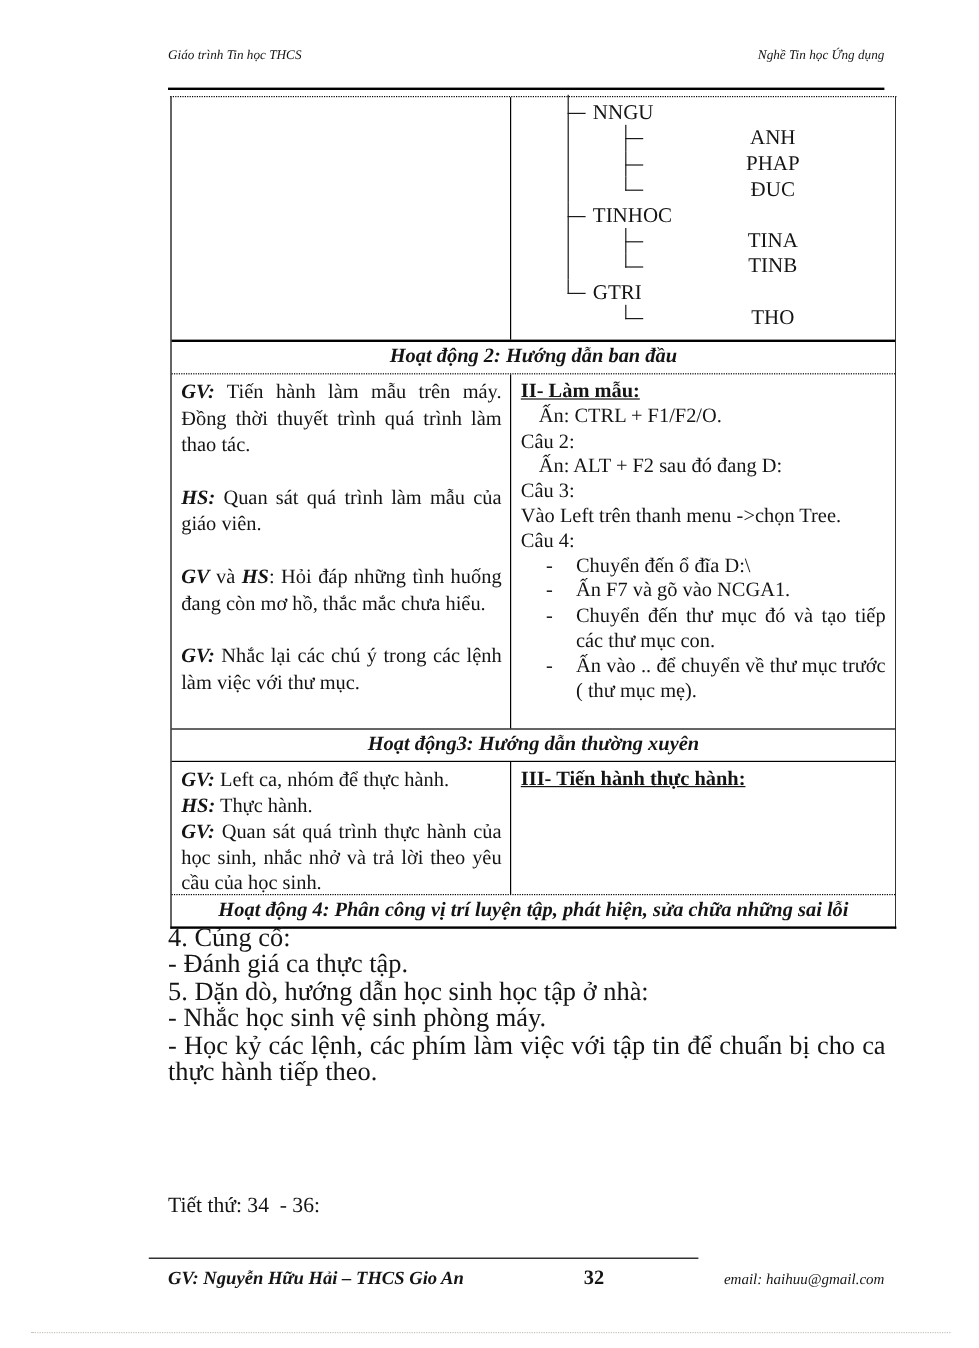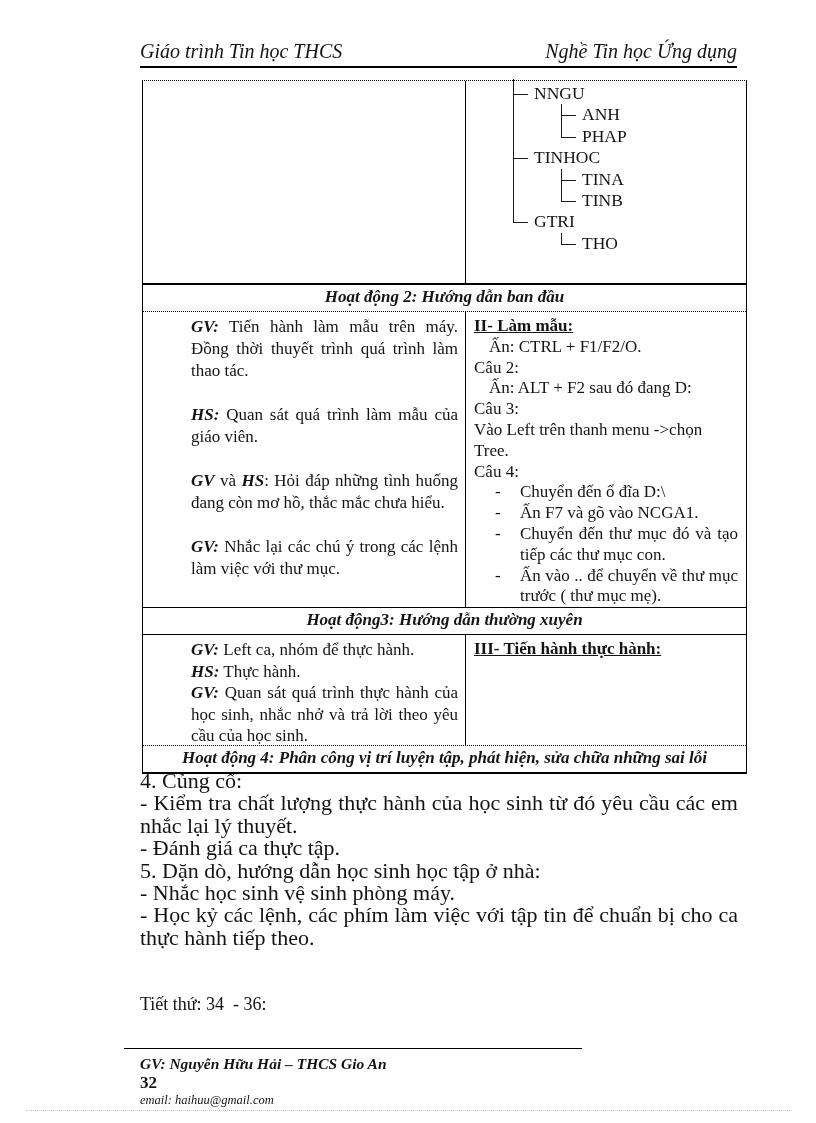--- a/index.html
+++ b/index.html
@@ -5,30 +5,30 @@
   html,body { margin:0; padding:0; background:#ffffff; }
   .page {
     position:relative; width:816px; height:1123px; margin:0 auto;
     background:#fff; overflow:hidden;
     font-family:"Liberation Serif","DejaVu Serif",serif; color:#141414;
   }
   
   .hdr {
     position:absolute; left:140px; width:597px; top:40px;
     display:flex; justify-content:space-between; align-items:baseline;
-    font-style:italic; font-size:20px;
-    border-bottom:2.5px solid #000; padding-bottom:3px;
+    font-style:italic; font-size:11px;
+    border-bottom:2.5px solid #000; padding-bottom:21px;
   }
   
   .doc-table {
     position:absolute; left:142px; top:80px; width:605px; box-sizing:border-box;
     border:1.6px solid #000; border-top:1.6px dotted #000; border-bottom:2.4px solid #000;
     font-size:17px; line-height:22px;
   }
-  .row { display:flex; box-sizing:border-box;margin-left:40px; }
+  .row { display:flex; box-sizing:border-box; }
   .cell-left  { width:283px; box-sizing:border-box; border-right:1.6px solid #000; padding:4px 7px 2px 8px; text-align:justify; }
   .cell-right { flex:1; box-sizing:border-box; padding:4px 8px 2px 8px; }
   .row-tree { height:202px; }
   .row-c2   { height:295px; }
   .row-c3   { height:110px; }
   .row-title {
     text-align:center; font-weight:bold; font-style:italic;
     padding:1px 6px 3px 6px; box-sizing:border-box;
   }
   .t2 { border-top:2.4px solid #000; border-bottom:1.6px dotted #000; }
@@ -50,33 +50,33 @@
   .tree li::before {
     content:""; position:absolute; left:0; top:0; bottom:0; width:0;
     border-left:1.7px solid #1a1a1a;
   }
   .tree li::after {
     content:""; position:absolute; left:0; top:11px; width:15px;
     border-top:1.7px solid #1a1a1a;
   }
   .tree li:last-child::before { bottom:auto; height:12px; }
   .tree > ul > li:first-child::before { top:-4px; }
-  .tree li ul { margin-left:27px; }
+  .tree li ul { margin-left:27px;text-align:center; }
   
   .notes {
     position:absolute; left:140px; width:598px; top:770px;
     font-size:22px; line-height:22.4px; text-align:justify;
   }
   .notes p { margin:0; }
   .lesson-ref { position:absolute; left:140px; top:994px; font-size:18px; white-space:pre-wrap; }
   
   .foot-rule { position:absolute; left:124px; width:458px; top:1048px; border-top:1.6px solid #000; }
   .foot {
     position:absolute; left:140px; width:597px; top:1055px;
-    display:flex; justify-content:space-between; align-items:baseline;flex-direction:column;
+    display:flex; justify-content:space-between; align-items:baseline;
   }
   .foot .teacher { font-weight:bold; font-style:italic; font-size:15.5px; }
   .foot .pageno  { font-weight:bold; font-size:17px; }
   .foot .email   { font-style:italic; font-size:12.5px; }
   .page-break { position:absolute; left:26px; right:24px; top:1110px; border-top:1.5px dotted #c9c3be; }
 </style>
 </head>
 <body>
 
 <div class="page">
@@ -90,20 +90,21 @@
 
     <div class="row row-tree">
       <div class="cell-left"></div>
       <div class="cell-right tree">
         <ul>
           <li>
             <span>NNGU</span>
             <ul>
               <li><span>ANH</span></li>
               <li><span>PHAP</span></li>
+              <li><span>ĐUC</span></li>
             </ul>
           </li>
           <li>
             <span>TINHOC</span>
             <ul>
               <li><span>TINA</span></li>
               <li><span>TINB</span></li>
             </ul>
           </li>
           <li>
@@ -153,21 +154,20 @@
       <div class="cell-right rc">
         <div class="heading">III- Tiến hành thực hành:</div>
       </div>
     </div>
 
     <div class="row-title t4">Hoạt động 4: Phân công vị trí luyện tập, phát hiện, sửa chữa những sai lỗi</div>
   </div>
 
   <div class="notes">
     <p>4. Củng cố:</p>
-    <p>- Kiểm tra chất lượng thực hành của học sinh từ đó yêu cầu các em nhắc lại lý thuyết.</p>
     <p>- Đánh giá ca thực tập.</p>
     <p>5. Dặn dò, hướng dẫn học sinh học tập ở nhà:</p>
     <p>- Nhắc học sinh vệ sinh phòng máy.</p>
     <p>- Học kỷ các lệnh, các phím làm việc với tập tin để chuẩn bị cho ca thực hành tiếp theo.</p>
   </div>
 
   <div class="lesson-ref">Tiết thứ: 34  - 36:</div>
 
   <div class="foot-rule"></div>
   <div class="foot">

